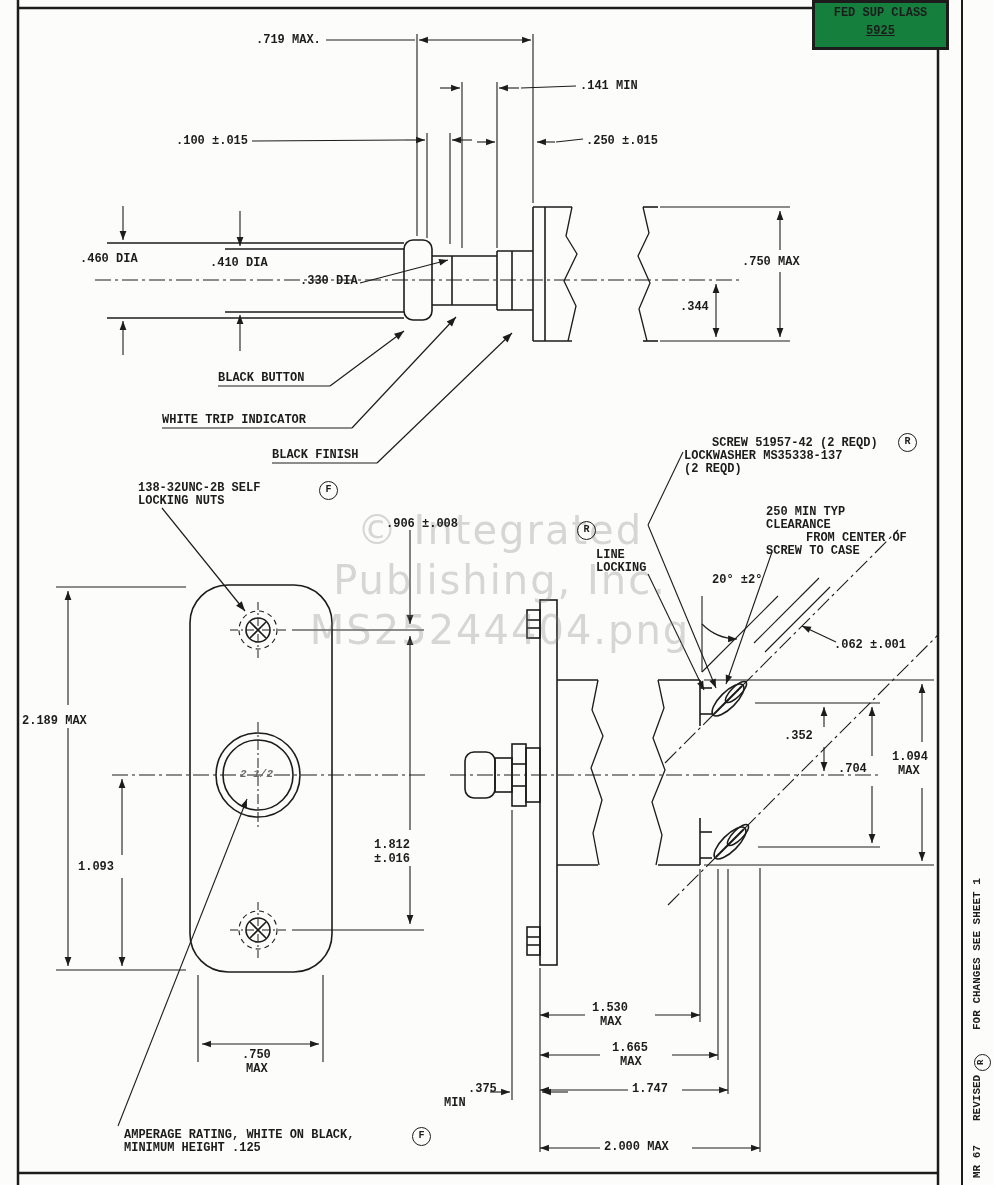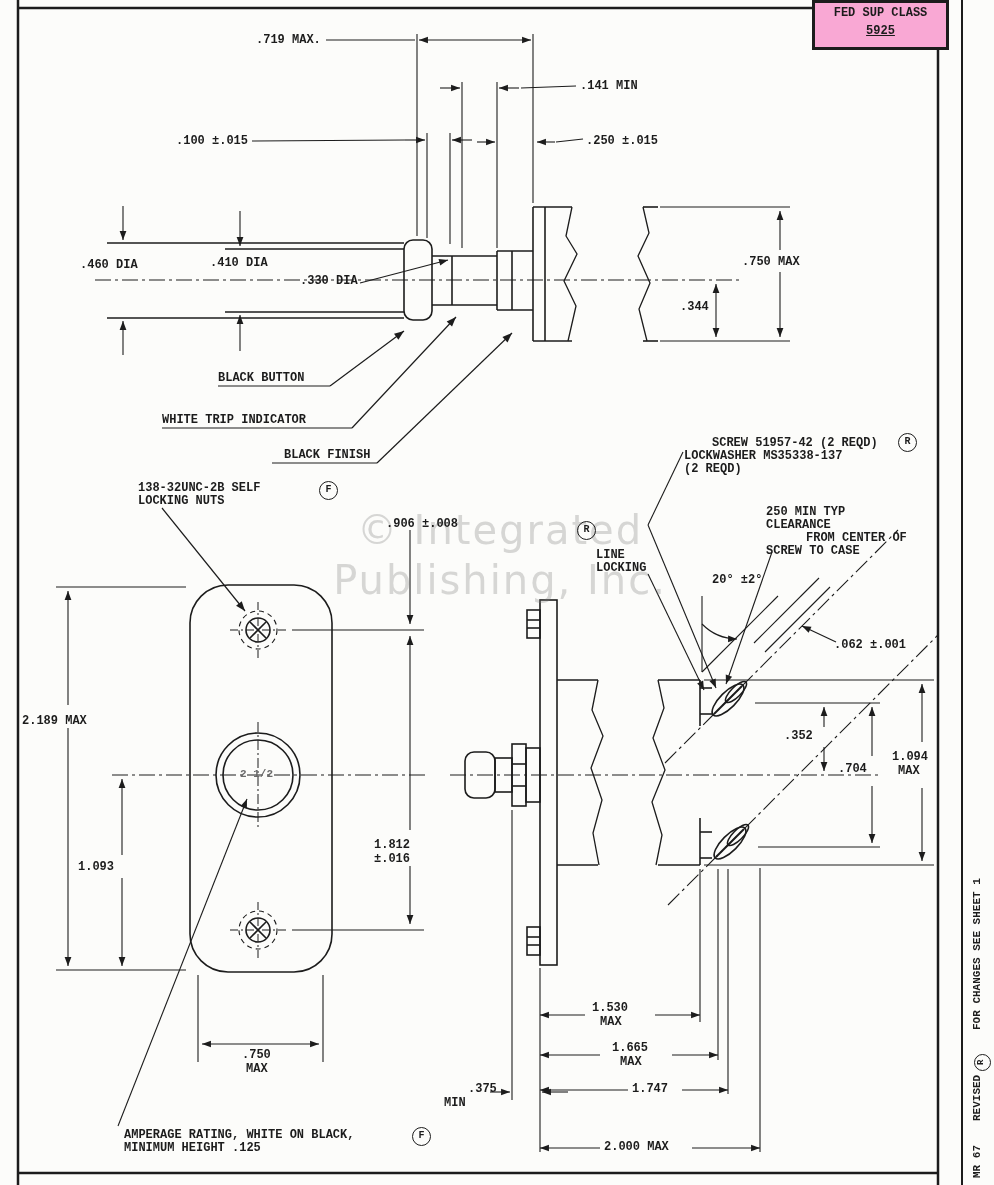--- a/index.html
+++ b/index.html
@@ -1,29 +1,29 @@
 <!DOCTYPE html>
 <html><head>
 <meta charset="utf-8">
 <style>
   html,body{margin:0;padding:0;background:#ffffff;}
   .sheet{position:relative;width:994px;height:1185px;background:#fcfcfa;overflow:hidden;
          font-family:"Liberation Mono",monospace;color:#1c1c1c;}
   svg.linework{position:absolute;left:0;top:0;}
   .lbl{position:absolute;font:bold 12px/1.2 "Liberation Mono",monospace;white-space:pre;}
-  .sm{font-size:11px;}
+  .sm{font-size:11px;font-style:italic;}
   .faint{color:#6a6a6a;font-weight:bold;}
   .circ{position:absolute;width:17px;height:17px;border:1.6px solid #1c1c1c;border-radius:50%;
         font:bold 10px/15px "Liberation Mono",monospace;text-align:center;background:transparent;}
   .vtext{position:absolute;transform-origin:0 0;transform:rotate(-90deg);
          font:bold 11px/14px "Liberation Mono",monospace;white-space:nowrap;}
   .circ-inline{display:inline-block;width:15px;height:15px;border:1.5px solid #1c1c1c;border-radius:50%;
          font:bold 9px/13px "Liberation Mono",monospace;text-align:center;vertical-align:-3px;margin-left:4px;}
   .titlebox{position:absolute;left:812px;top:0;width:131px;height:44px;border:3px solid #1c1c1c;
-            text-align:center;background:#f9a8d4;}
+            text-align:center;background:#15803d;}
   .titlebox .l1{position:absolute;left:0;right:0;top:3px;font:bold 12px "Liberation Mono",monospace;}
   .titlebox .l2{position:absolute;left:0;right:0;top:21px;font:bold 12px "Liberation Mono",monospace;text-decoration:underline;}
   .wm{position:absolute;left:140px;top:505px;width:720px;text-align:center;
       font:400 40px/50px "DejaVu Sans",sans-serif;color:rgba(125,125,125,0.30);
       letter-spacing:2px;pointer-events:none;}
 </style>
 </head>
 <body>
 
 <div class="sheet">
@@ -223,39 +223,40 @@
         <line x1="692" y1="1148" x2="760" y2="1148" marker-end="url(#arw)"></line>
         <line x1="490" y1="1092" x2="510" y2="1092" marker-end="url(#arw)"></line>
         <line x1="568" y1="1092" x2="542" y2="1092" marker-end="url(#arw)"></line>
       </g>
     </g>
   </svg>
 
   <div class="wm">
     <div>© Integrated</div>
     <div>Publishing, Inc.</div>
+    <div>MS25244404.png</div>
   </div>
 
   <div class="titlebox">
     <div class="l1">FED SUP CLASS</div>
     <div class="l2">5925</div>
   </div>
 
   <div class="lbl" style="left:256px;top:33px">.719 MAX.</div>
   <div class="lbl" style="left:580px;top:79px">.141 MIN</div>
   <div class="lbl" style="left:176px;top:134px">.100 ±.015</div>
   <div class="lbl" style="left:586px;top:134px">.250 ±.015</div>
-  <div class="lbl" style="left:80px;top:258px">.460 DIA</div>
+  <div class="lbl" style="left:80px;top:252px">.460 DIA</div>
   <div class="lbl" style="left:210px;top:256px">.410 DIA</div>
   <div class="lbl" style="left:300px;top:274px">.330 DIA</div>
   <div class="lbl" style="left:742px;top:255px">.750 MAX</div>
   <div class="lbl" style="left:680px;top:300px">.344</div>
   <div class="lbl" style="left:218px;top:371px">BLACK BUTTON</div>
   <div class="lbl" style="left:162px;top:413px">WHITE TRIP INDICATOR</div>
-  <div class="lbl" style="left:284px;top:448px">BLACK FINISH</div>
+  <div class="lbl" style="left:272px;top:448px">BLACK FINISH</div>
 
   <div class="lbl" style="left:138px;top:481px">138-32UNC-2B SELF</div>
   <div class="lbl" style="left:138px;top:494px">LOCKING NUTS</div>
   <div class="circ" style="left:319px;top:481px">F</div>
   <div class="lbl" style="left:386px;top:517px">.906 ±.008</div>
   <div class="lbl" style="left:22px;top:714px">2.189 MAX</div>
   <div class="lbl" style="left:78px;top:860px">1.093</div>
   <div class="lbl sm faint" style="left:240px;top:768px">2 1/2</div>
   <div class="lbl" style="left:374px;top:838px">1.812</div>
   <div class="lbl" style="left:374px;top:852px">±.016</div>

